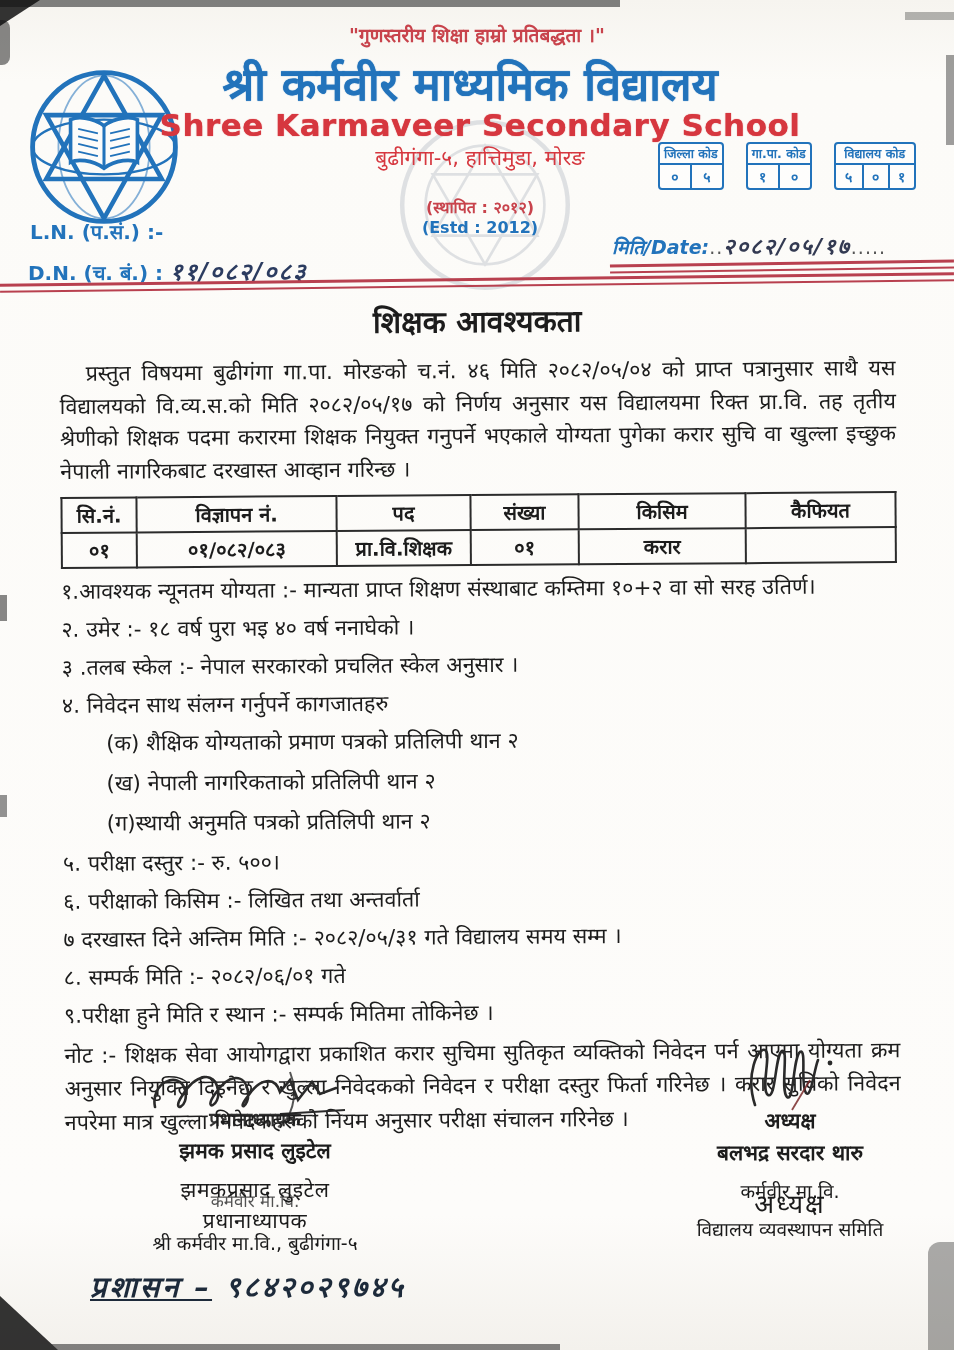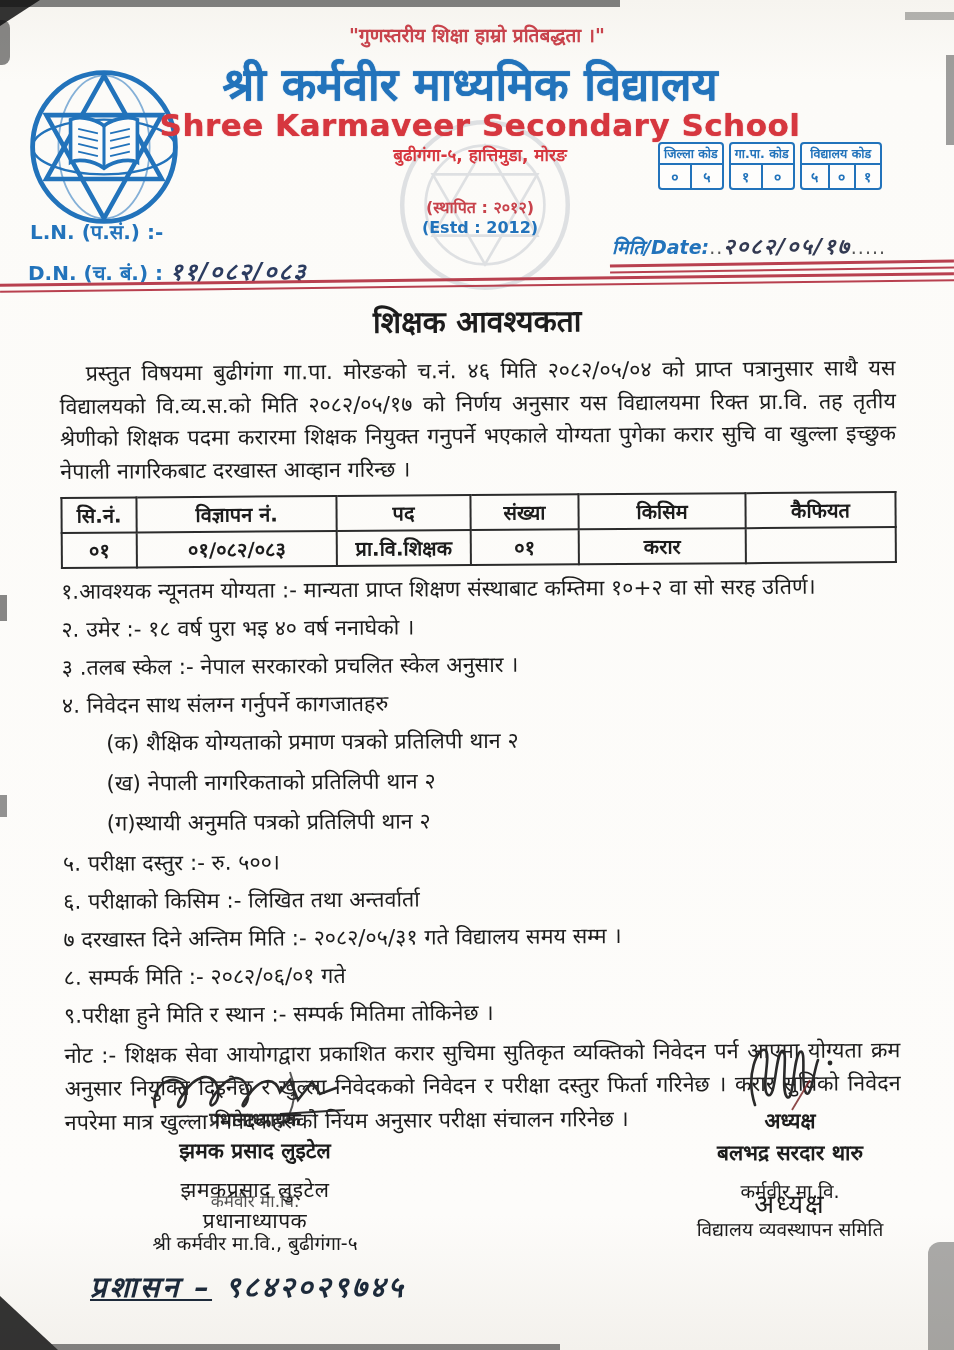--- a/index.html
+++ b/index.html
@@ -36,37 +36,37 @@
     text-align: center; color: #2273bb; font-size: 45px; font-weight: bold;
     text-shadow: 0 0 1px #2273bb;
   }
   .en-name {
     position: absolute; top: 107px; left: 150px; width: 660px;
     text-align: center; color: #d6373f; font-size: 31px; font-weight: bold;
     letter-spacing: .5px; text-shadow: 0 0 1px #d6373f;
   }
   .np-addr {
     position: absolute; top: 143px; left: 250px; width: 460px;
-    text-align: center; color: #d6373f; font-size: 17px; font-weight: bold;
+    text-align: center; color: #d6373f; font-size: 21px; font-weight: normal;
   }
   .en-addr {
     position: absolute; top: 168px; left: 250px; width: 460px;
     text-align: center; color: #2273bb; font-size: 21px; font-style: italic; font-weight: bold;
   }
   .estd-np {
     position: absolute; top: 196px; left: 250px; width: 460px;
     text-align: center; color: #c8434c; font-size: 16px; font-weight: bold;
   }
   .estd-en {
     position: absolute; top: 218px; left: 250px; width: 460px;
     text-align: center; color: #2273bb; font-size: 16px; font-weight: bold;
   }
   .stamp-watermark { position: absolute; left: 395px; top: 115px; opacity: .16; }
 
-  .codes { position: absolute; left: 658px; top: 142px; display: flex; gap: 5px; }
+  .codes { position: absolute; left: 658px; top: 142px; display: flex; gap: 22px; }
   .code-box { border: 2px solid #2273bb; border-radius: 4px; background: rgba(255,255,255,.6); }
   .code-label {
     color: #2273bb; font-size: 12.5px; font-weight: bold; text-align: center;
     border-bottom: 2px solid #2273bb; padding: 1px 4px; white-space: nowrap;
   }
   .code-cells { display: flex; }
   .code-cell {
     color: #2273bb; font-size: 14px; font-weight: bold; text-align: center;
     flex: 1; padding: 2px 0; min-width: 26px;
   }

